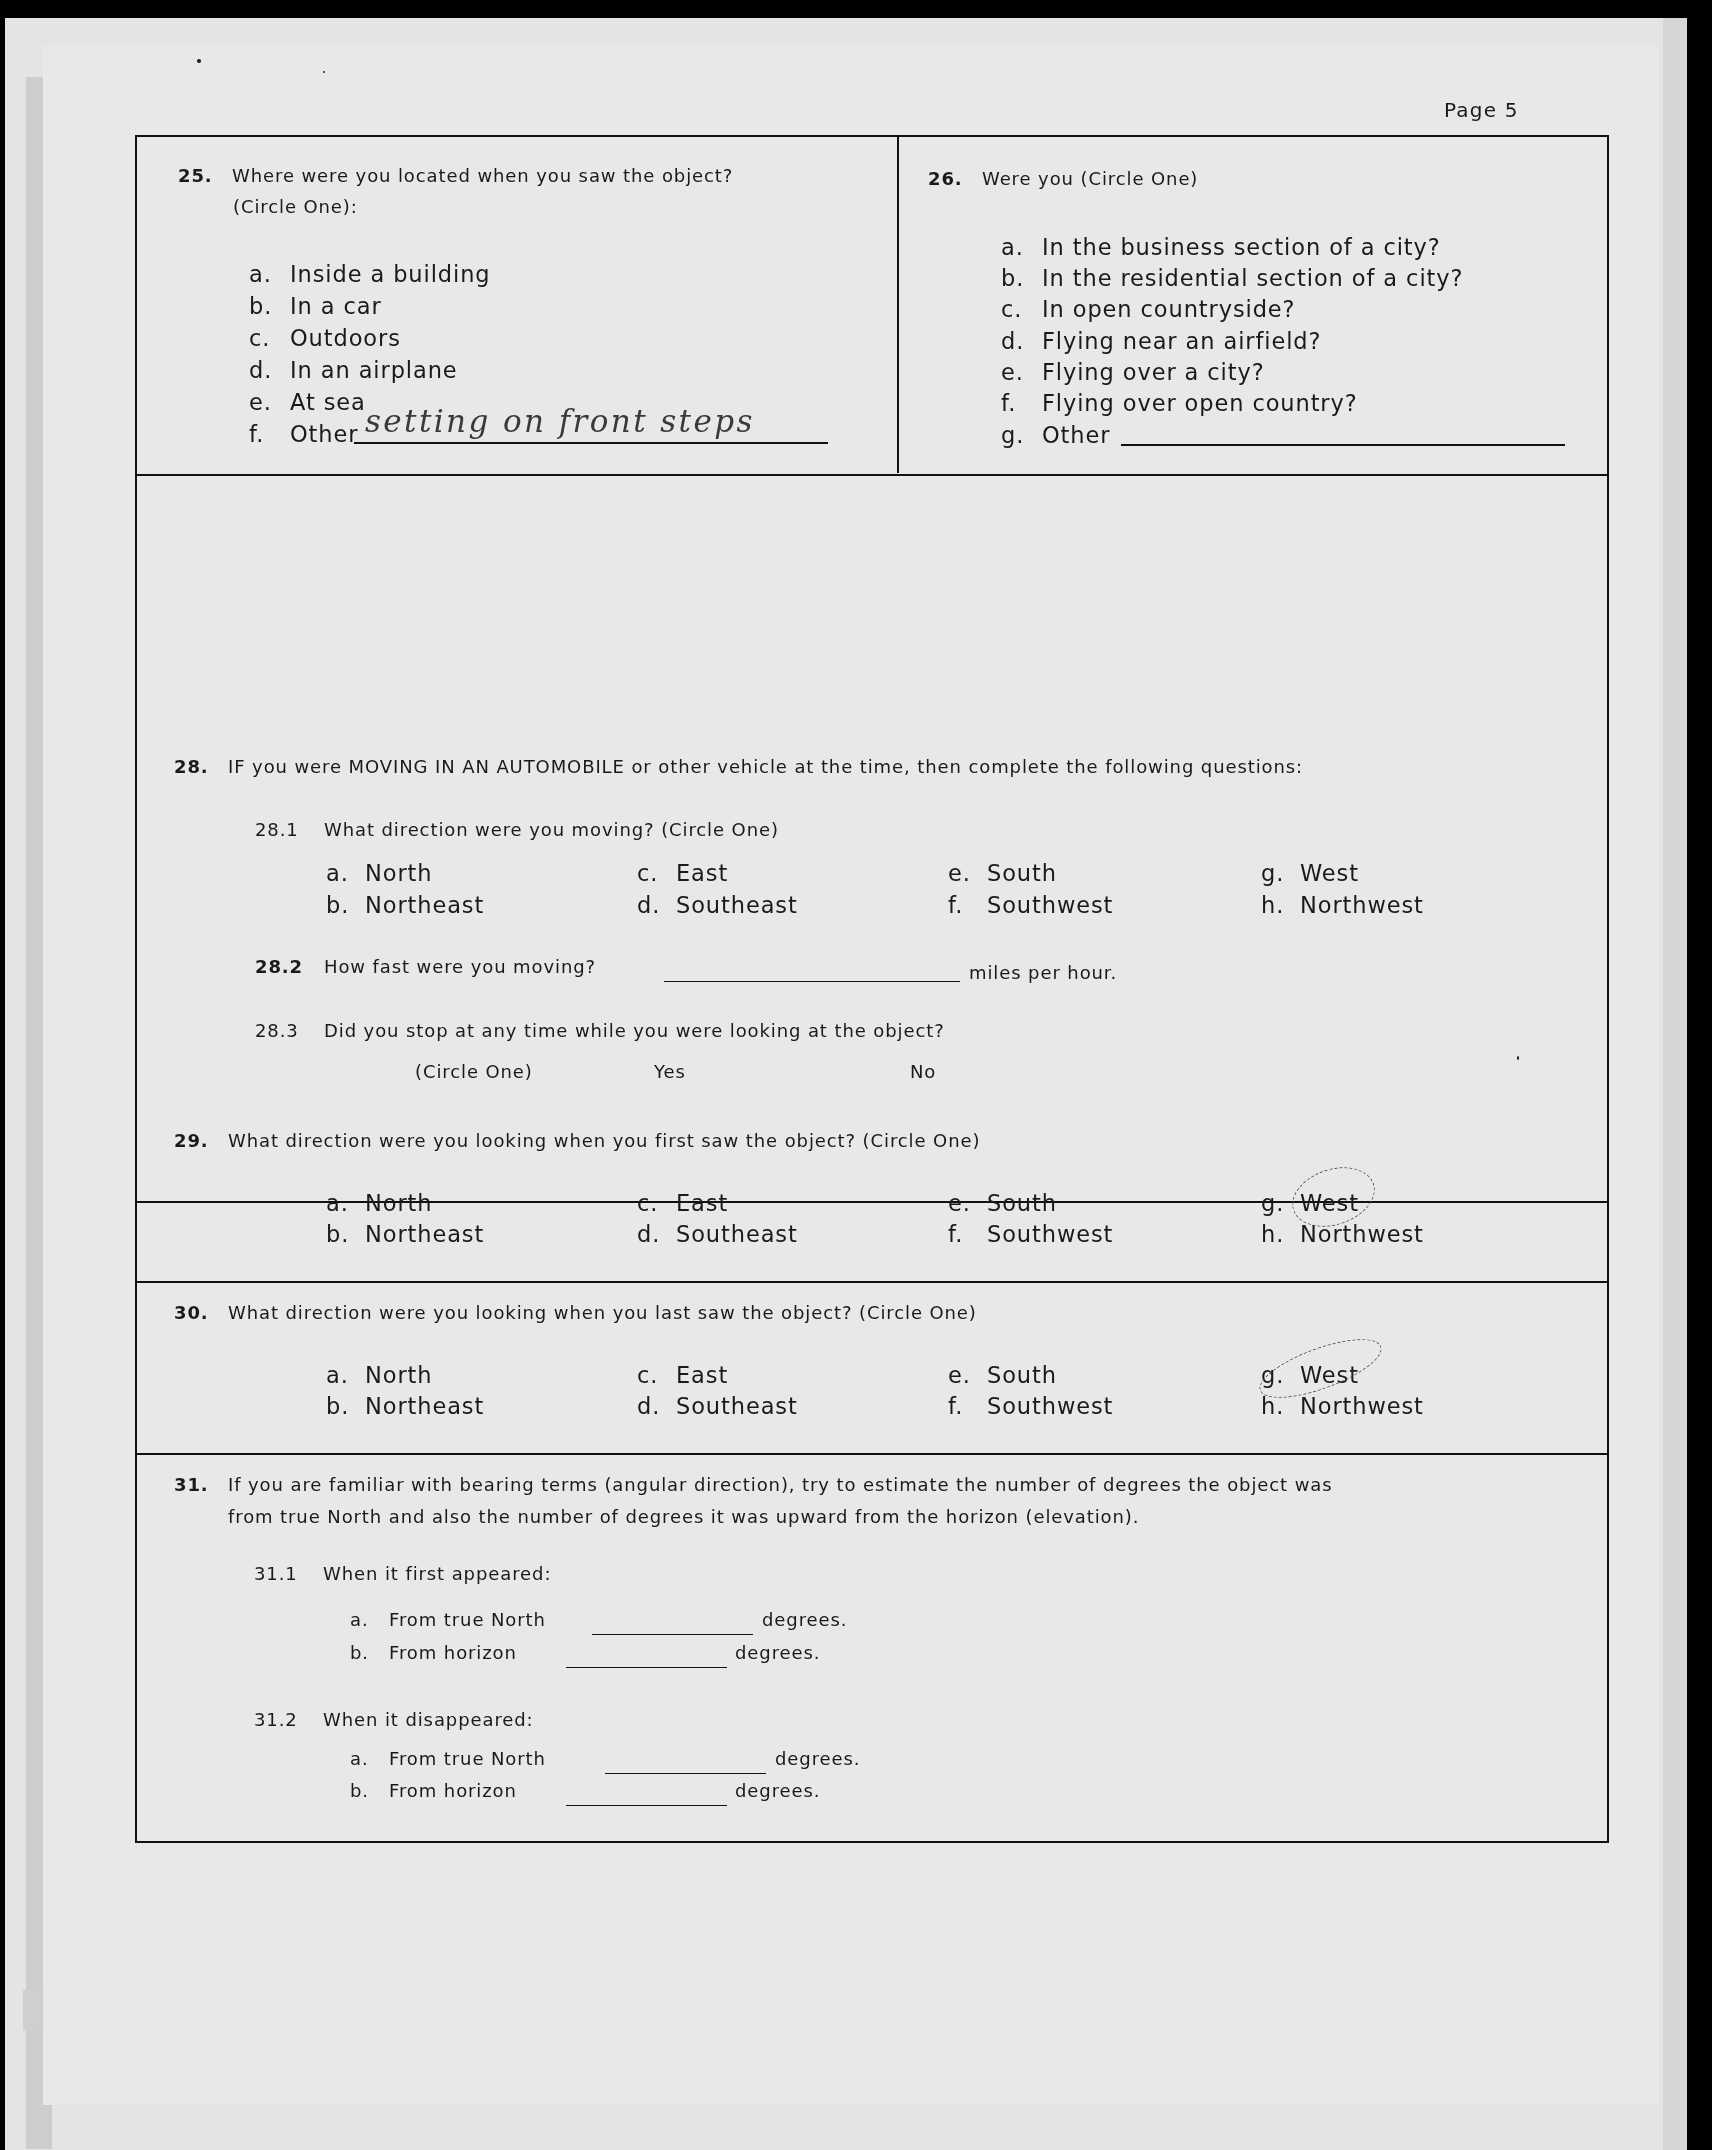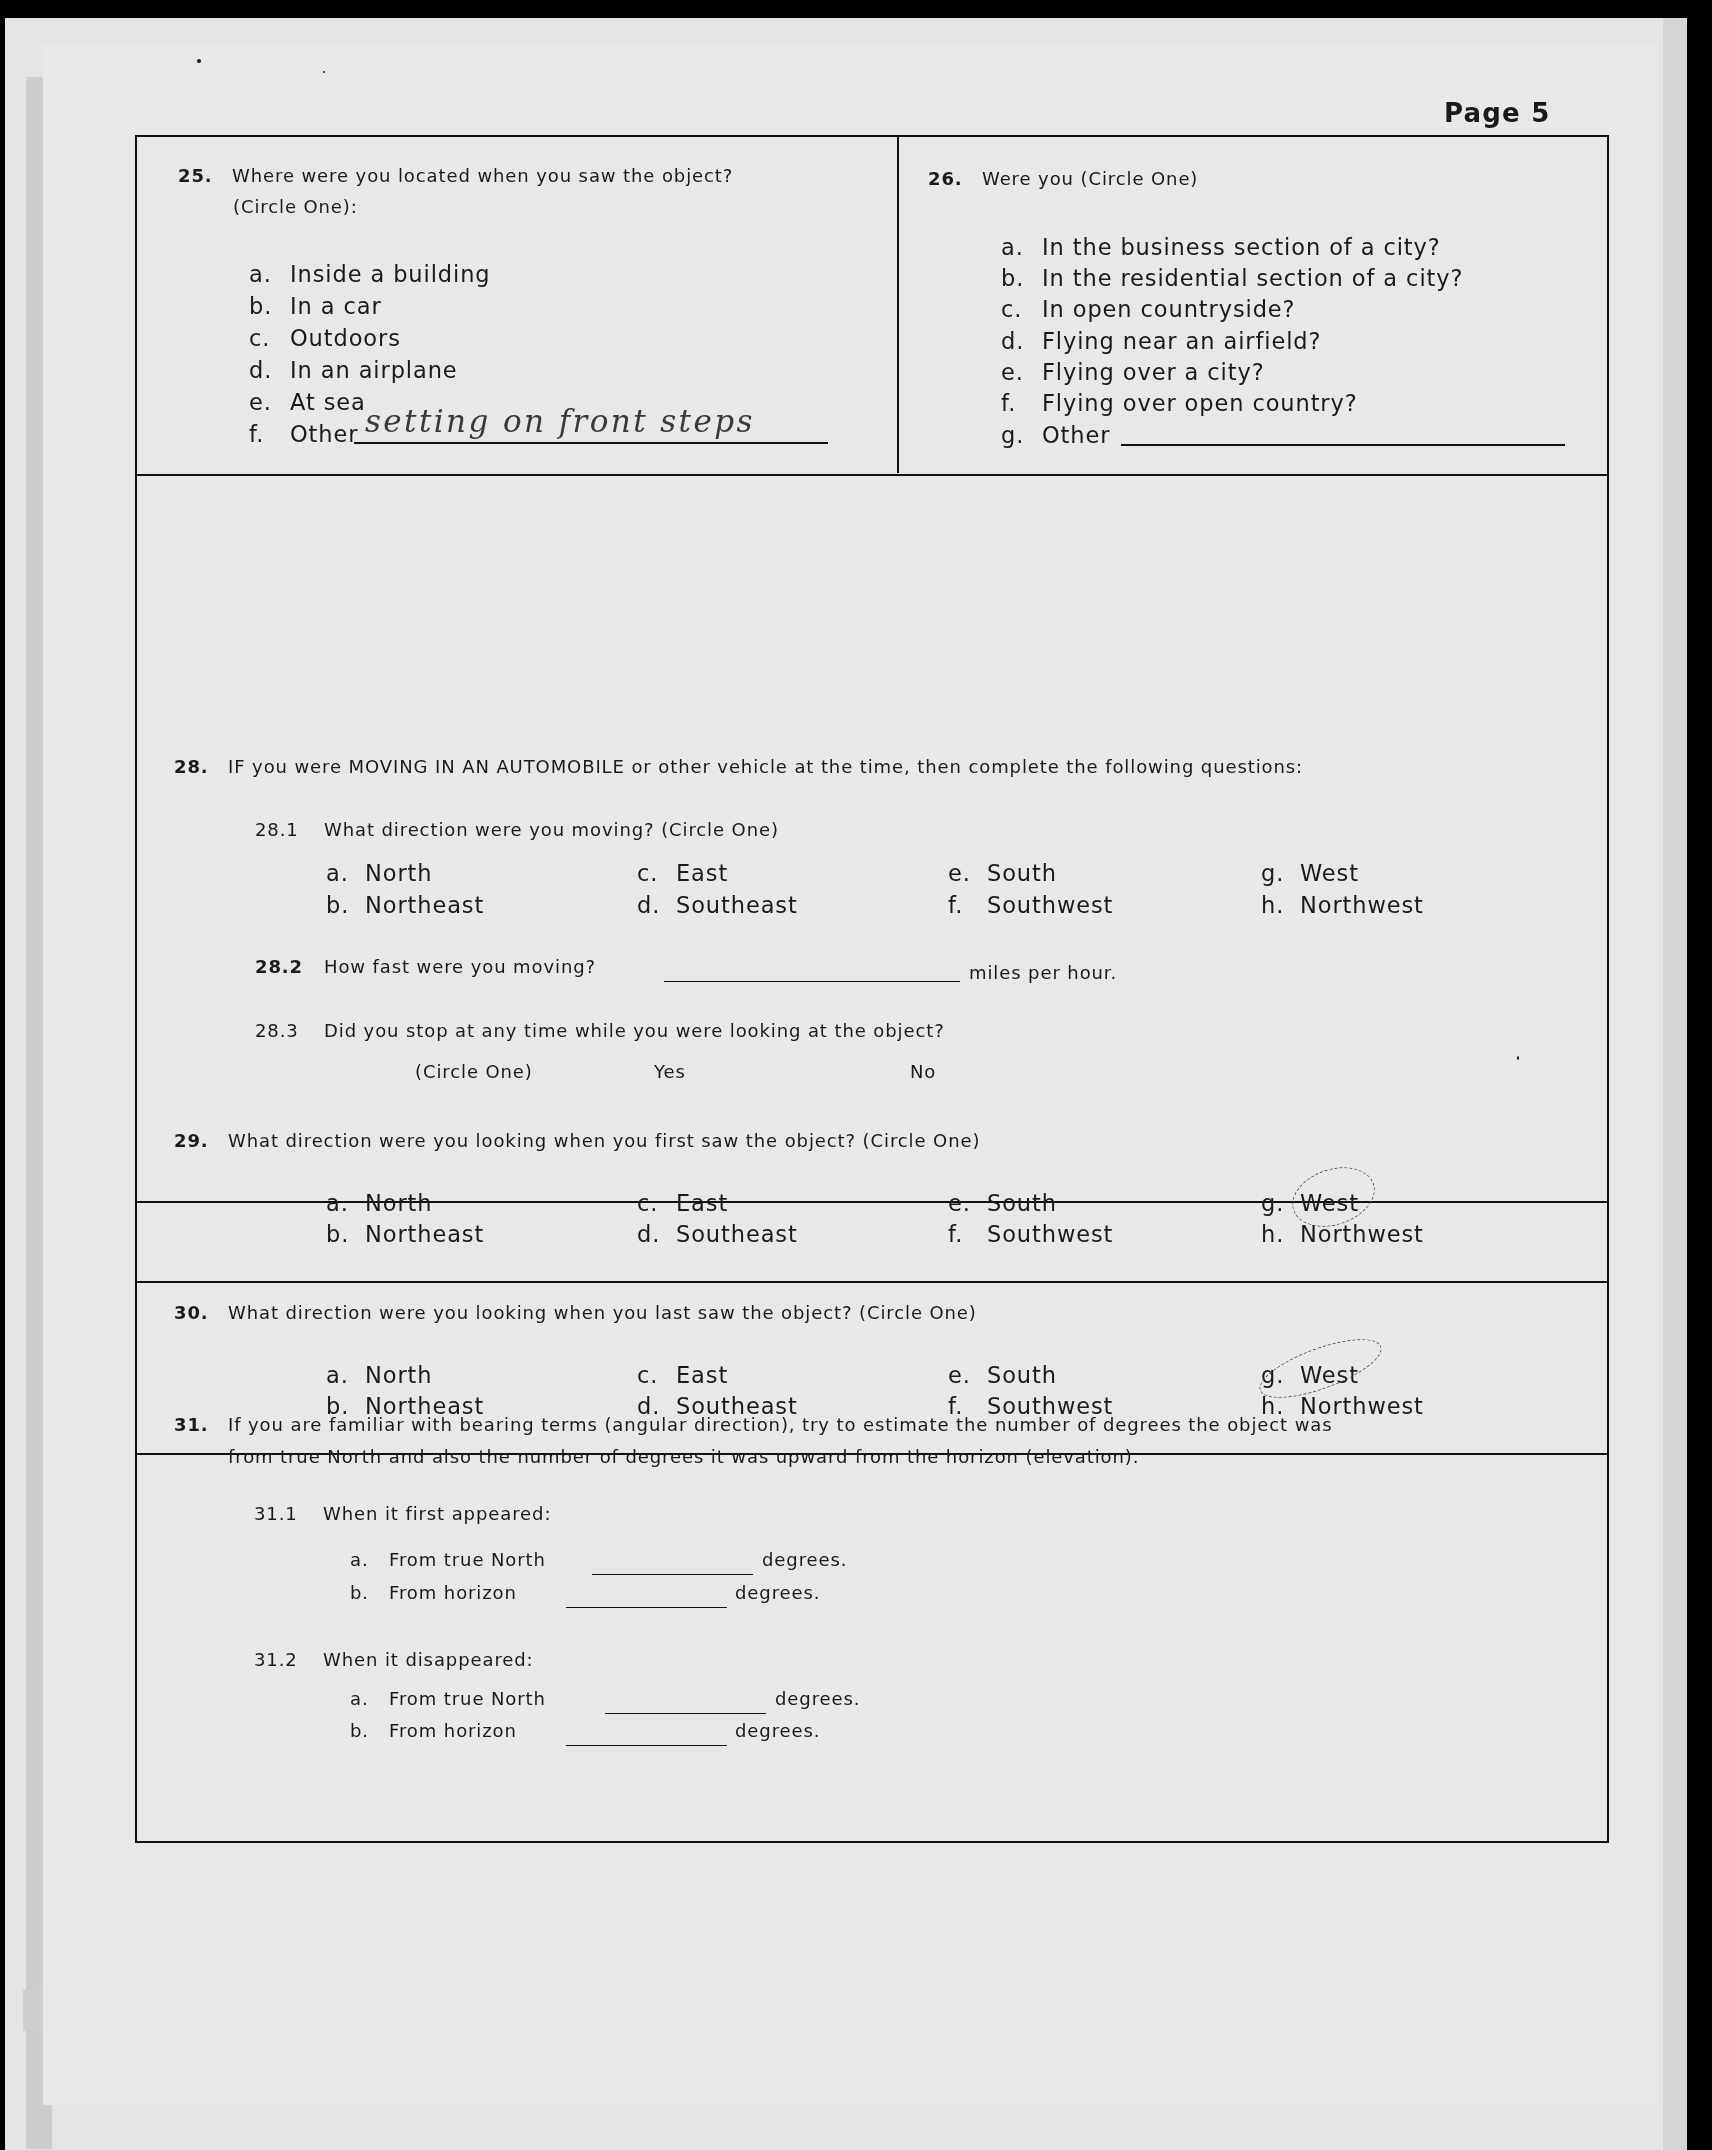--- a/index.html
+++ b/index.html
@@ -13,21 +13,21 @@
     position: absolute; left: 4.7px; top: 18px; width: 1677px; height: 2133px;
     background: #e4e4e4;
   }
   .shade-left { position: absolute; left: 21px; top: 59px; width: 26px; height: 2072px; background: #cdcdcd; }
   .shade-top { position: absolute; left: 71px; top: 34px; width: 1569px; height: 26px; background: #d4d4d4; }
   .shade-right { position: absolute; left: 1658px; top: 0; width: 24px; height: 2133px; background: #d6d6d6; }
   .shade-bottom { position: absolute; left: 18px; top: 1977px; width: 1510px; height: 41px; background: #cfcfcf; transform: skewY(0.4deg); }
   .sheet { position: absolute; left: 43px; top: 45px; width: 1615px; height: 2060px; background: #e8e8e8; }
 
   .page-num {
-    position: absolute; left: 1444px; top: 98px; font-size: 26px; font-weight: bold; letter-spacing: 1.2px;
+    position: absolute; left: 1444px; top: 98px; font-size: 20px; font-weight: normal; letter-spacing: 1.2px;
   }
   .form { position: absolute; left: 135px; top: 135px; width: 1474px; height: 1708px;
     border: 2.4px solid #111; box-sizing: border-box; }
   .row { position: absolute; left: 0; width: 100%; border-bottom: 2.4px solid #111; box-sizing: border-box; }
   .row.last { border-bottom: none; }
   .q { position: absolute; font-size: 18px; letter-spacing: 0.9px; white-space: nowrap; line-height: 1.3; }
   .num { display: inline-block; font-weight: bold; }
   .it { }
   .opt { position: absolute; font-size: 22.5px; letter-spacing: 0.9px; white-space: nowrap; line-height: 32px; }
   .opt .l { display: inline-block; width: 41px; }
@@ -148,21 +148,21 @@
     <div class="opt" style="left:189px;top:107px"><span class="l" style="width:39px">b.</span><span>Northeast</span></div>
     <div class="opt" style="left:500px;top:76px"><span class="l" style="width:39px">c.</span><span>East</span></div>
     <div class="opt" style="left:500px;top:107px"><span class="l" style="width:39px">d.</span><span>Southeast</span></div>
     <div class="opt" style="left:811px;top:76px"><span class="l" style="width:39px">e.</span><span>South</span></div>
     <div class="opt" style="left:811px;top:107px"><span class="l" style="width:39px">f.</span><span>Southwest</span></div>
     <div class="opt" style="left:1124px;top:76px"><span class="l" style="width:39px">g.</span><span>West</span></div>
     <div class="opt" style="left:1124px;top:107px"><span class="l" style="width:39px">h.</span><span>Northwest</span></div>
     <div class="circle" style="left:1119px;top:65px;width:127px;height:39px;transform:rotate(-20deg)"></div>
   </div>
 
-  <div class="row last" style="top:1258px;height:418px">
+  <div class="row last" style="top:1318px;height:418px">
     <div class="q" style="left:37px;top:18px">
       <span class="num" style="width:54px">31.</span><span>If you are familiar with bearing terms (angular direction), try to estimate the number of degrees the object was</span>
     </div>
     <div class="q" style="left:91px;top:50px">from true North and also the number of degrees it was upward from the horizon (elevation).</div>
 
     <div>
       <div class="q" style="left:117px;top:107px">
         <span class="num" style="width:69px;font-weight:normal">31.1</span><span>When it first appeared:</span>
       </div>
       <div class="q" style="left:213px;top:153px">

